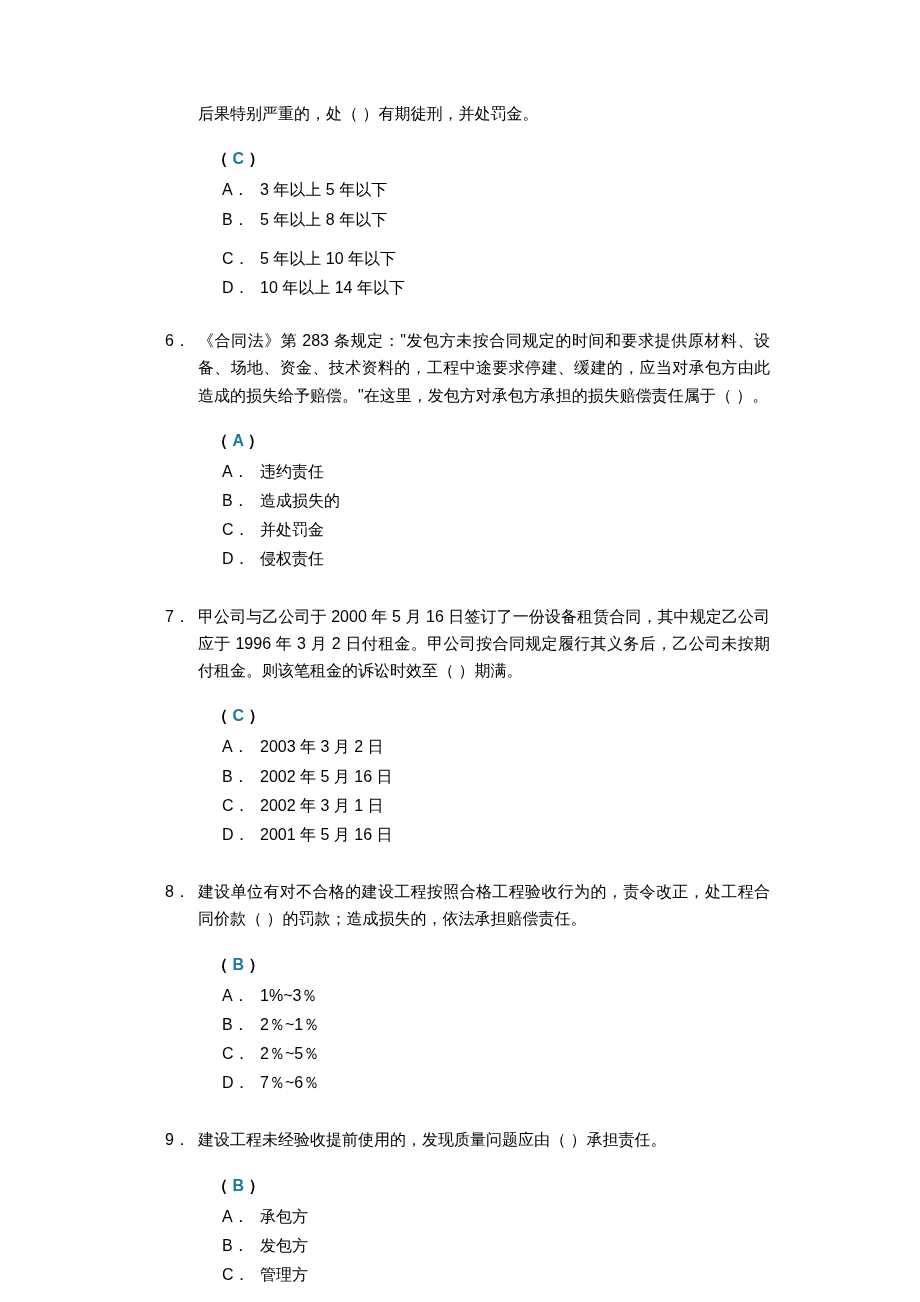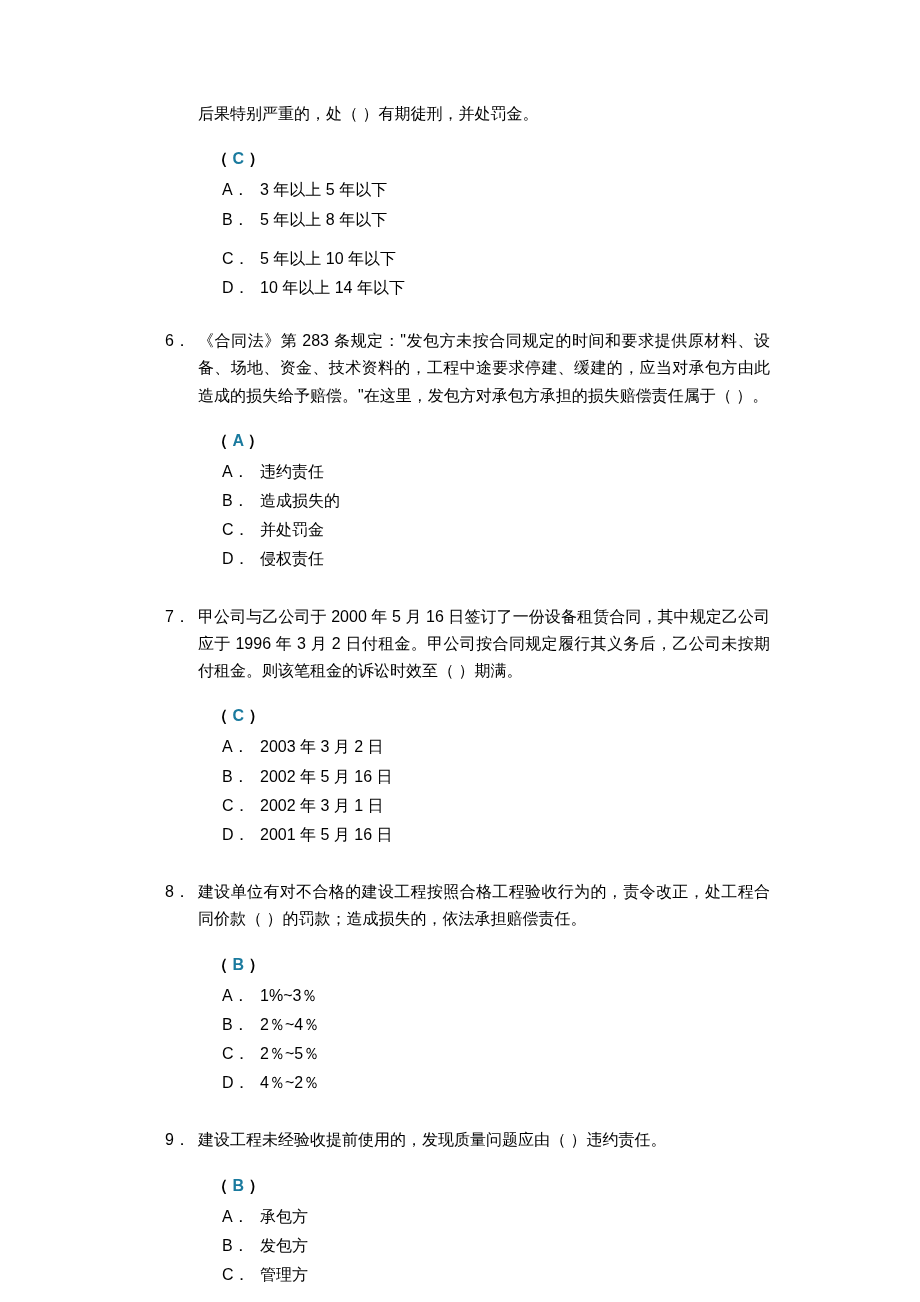--- a/index.html
+++ b/index.html
@@ -125,37 +125,37 @@
     <div class="answer-block">
       <span class="answer-mark">（ </span><span class="answer-letter">B</span><span class="answer-mark"> ）</span>
     </div>
     <div class="options">
       <div class="option">
           <span class="opt-letter">A．</span>
           <span class="opt-text">1%~3％</span>
         </div>
       <div class="option">
           <span class="opt-letter">B．</span>
-          <span class="opt-text">2％~4％</span>
+          <span class="opt-text">2％~1％</span>
         </div>
       <div class="option">
           <span class="opt-letter">C．</span>
           <span class="opt-text">2％~5％</span>
         </div>
       <div class="option">
           <span class="opt-letter">D．</span>
-          <span class="opt-text">4％~2％</span>
+          <span class="opt-text">7％~6％</span>
         </div>
     </div>
   </div>
 
   <div class="question">
     <div class="q-stem">
       <div class="q-num">9．</div>
-      <div class="q-text">建设工程未经验收提前使用的，发现质量问题应由（ ）违约责任。</div>
+      <div class="q-text">建设工程未经验收提前使用的，发现质量问题应由（ ）承担责任。</div>
     </div>
     <div class="answer-block">
       <span class="answer-mark">（ </span><span class="answer-letter">B</span><span class="answer-mark"> ）</span>
     </div>
     <div class="options">
       <div class="option">
           <span class="opt-letter">A．</span>
           <span class="opt-text">承包方</span>
         </div>
       <div class="option">

